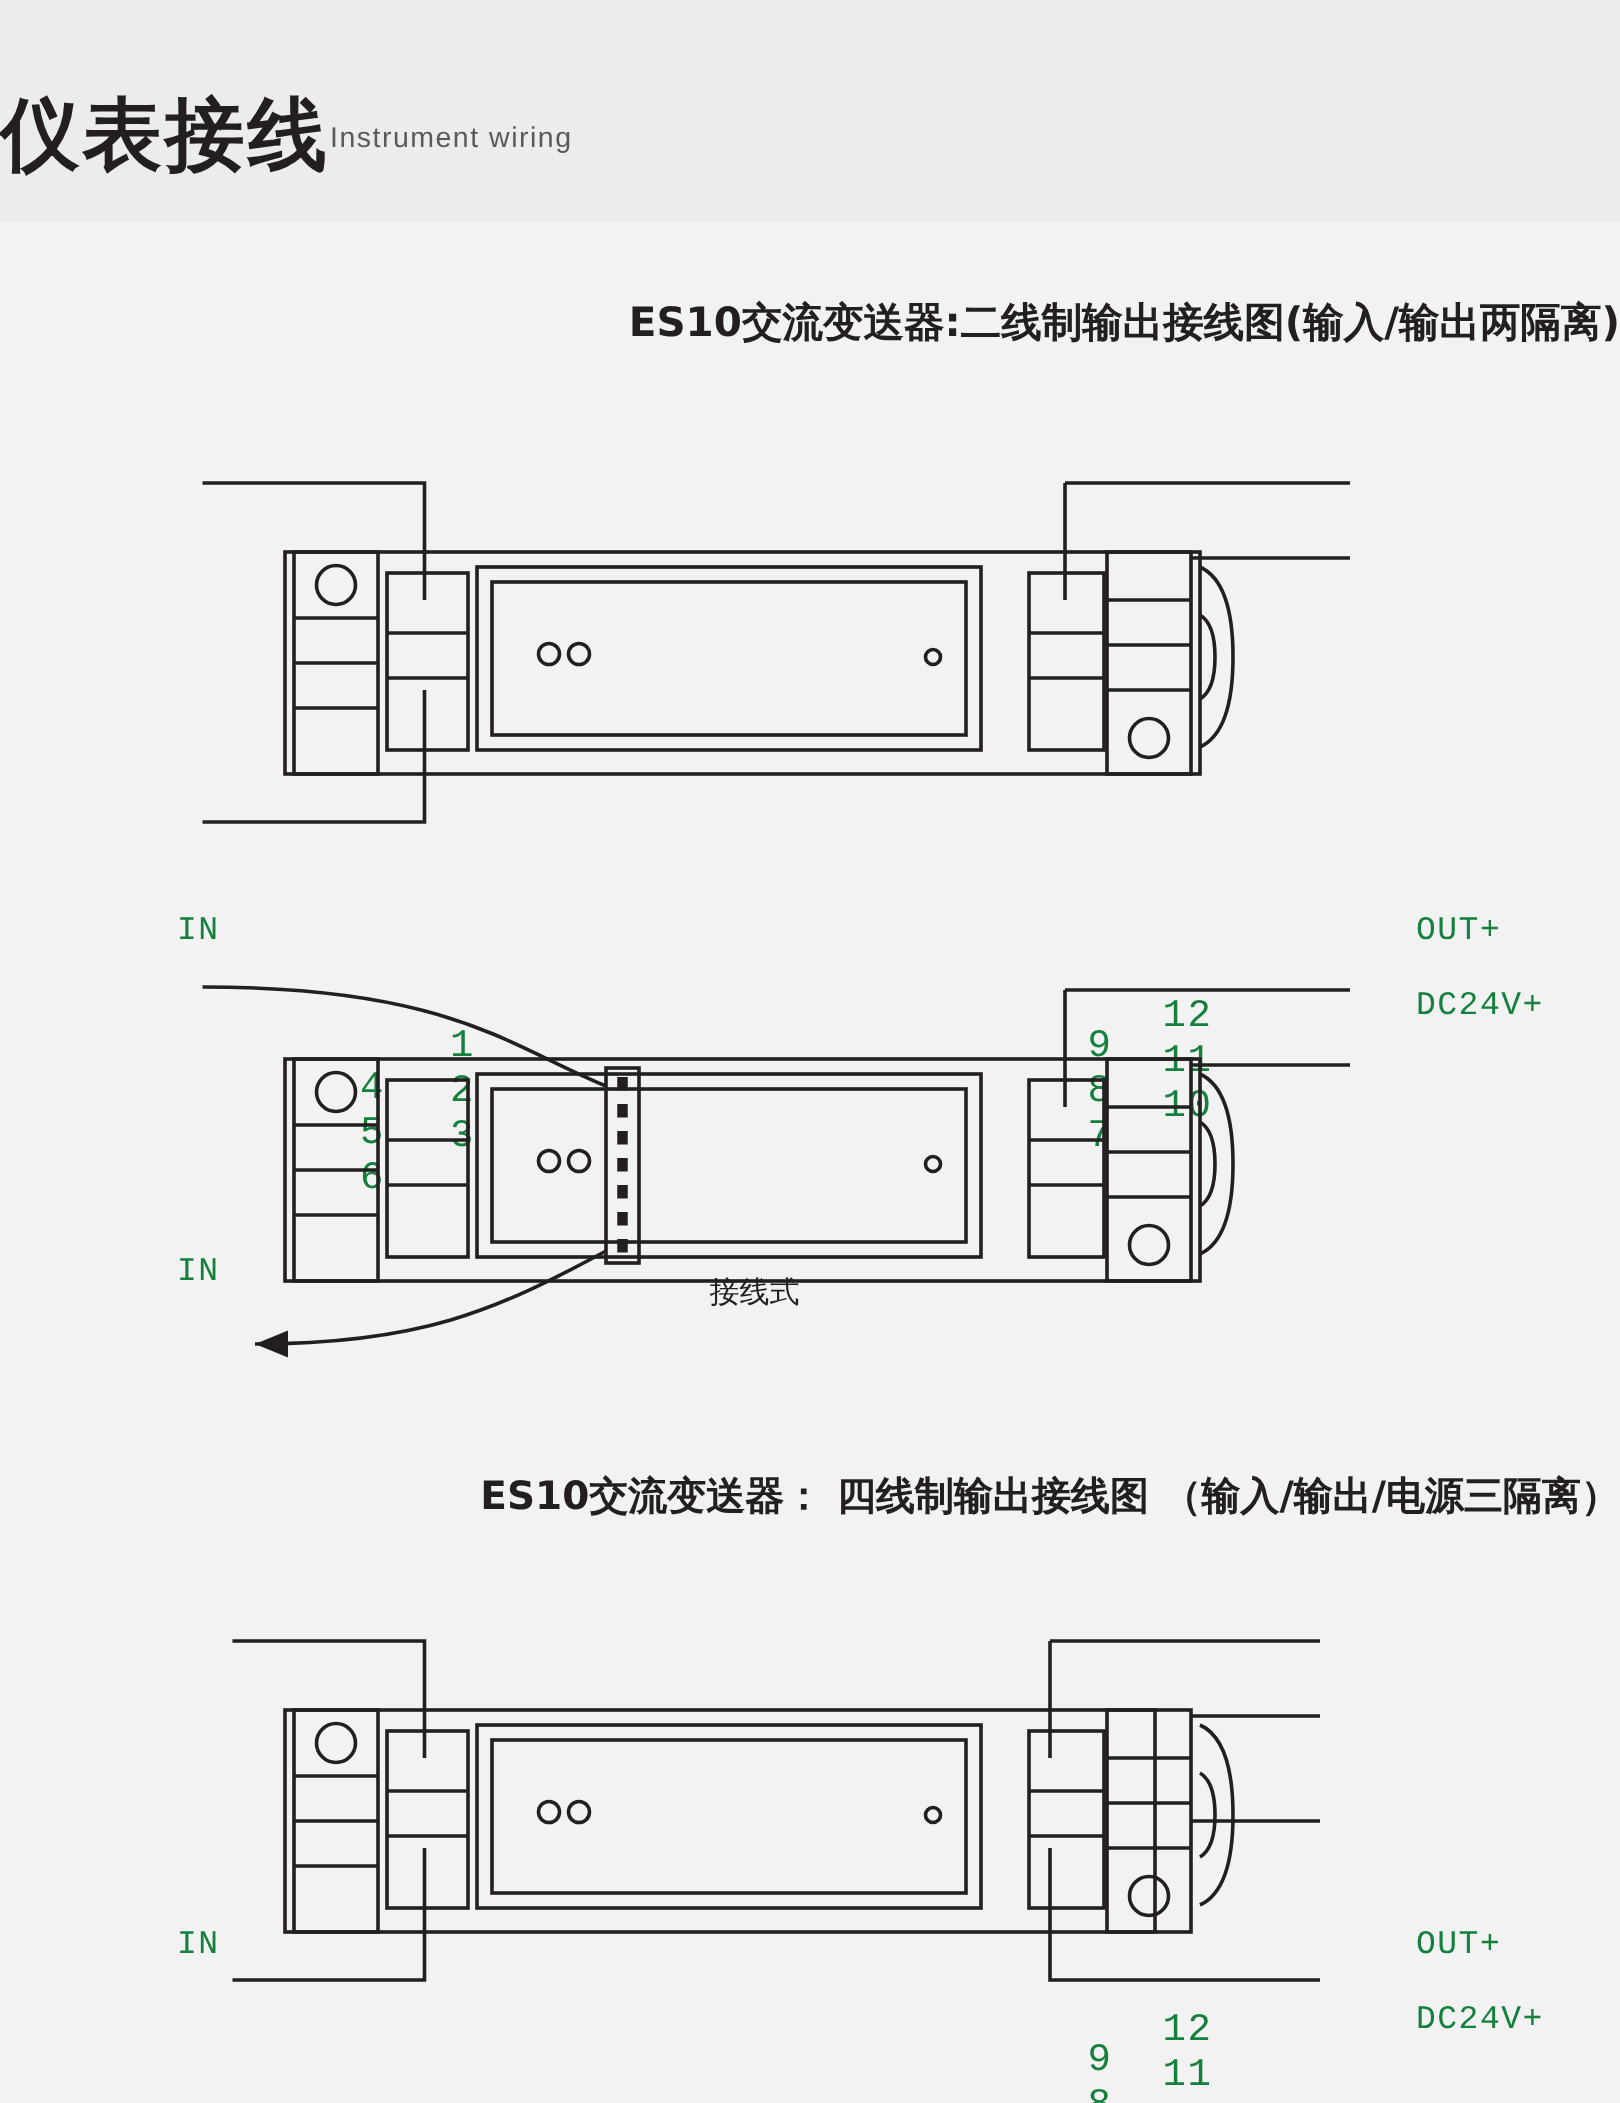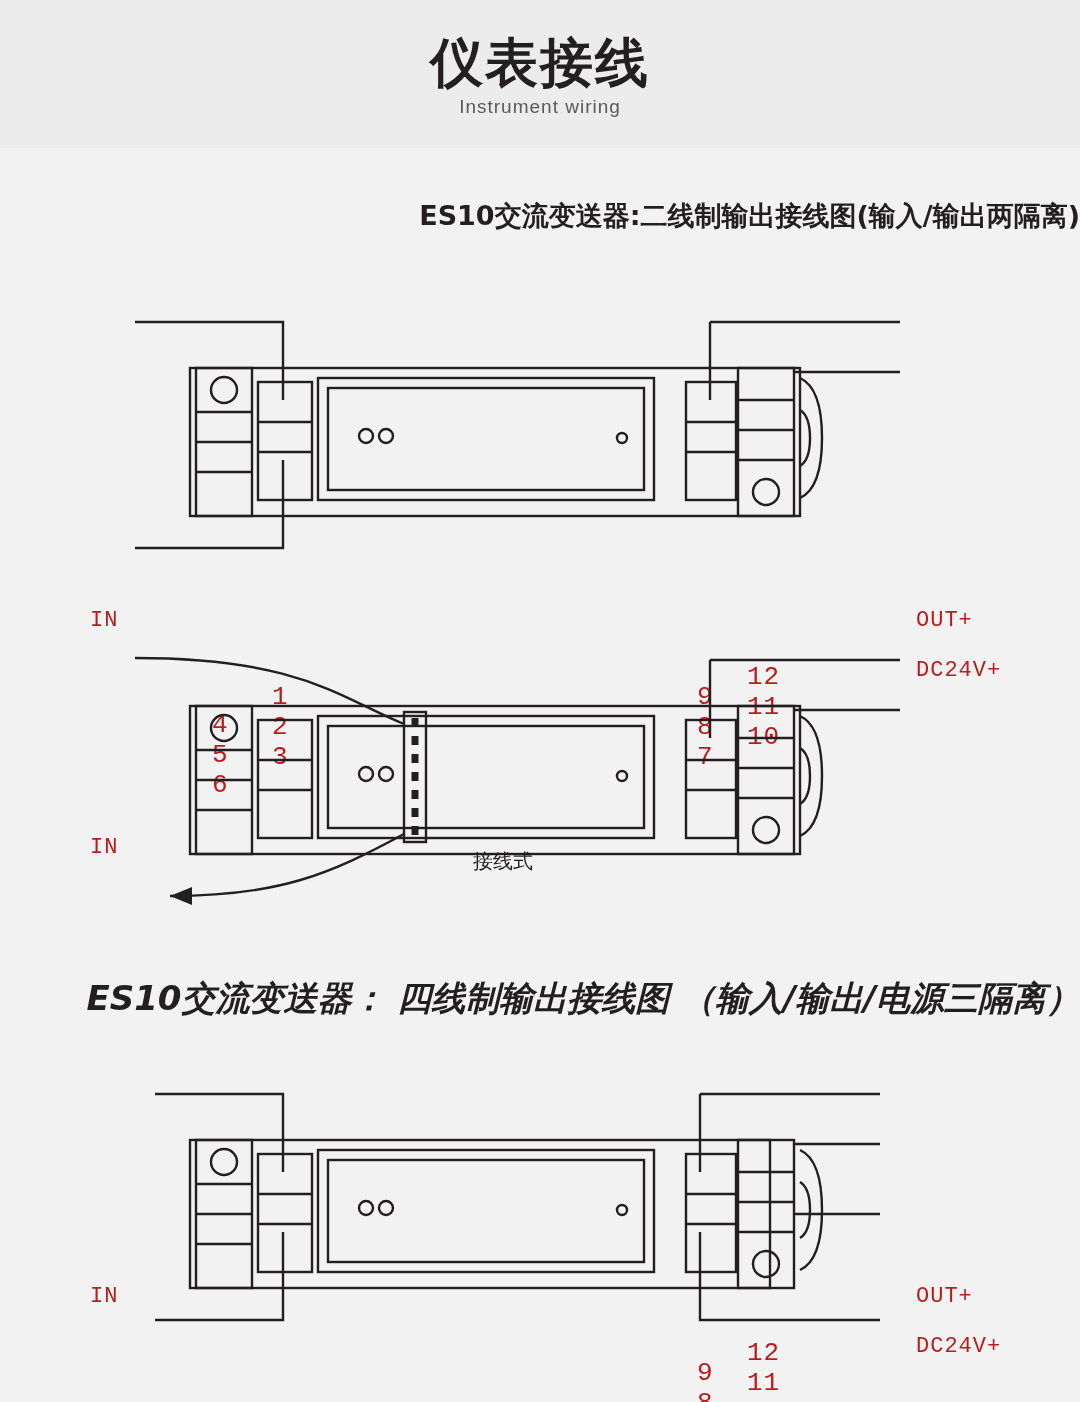--- a/index.html
+++ b/index.html
@@ -7,50 +7,50 @@
     width:1080px;height:1402px;
     background:#f2f2f2;
     font-family:"Liberation Sans","DejaVu Sans",sans-serif;
     color:#231f20;
     position:relative;
     overflow:hidden;
   }
   .header{
     width:1080px;height:148px;
     background:#ececec;
-    display:flex;flex-direction:column;align-items:center;justify-content:flex-start;
+    display:flex;flex-direction:row;align-items:center;justify-content:flex-start;
     padding-top:34px;box-sizing:border-box;
   }
   .header h1{
     margin:0;font-size:53px;font-weight:bold;letter-spacing:2px;
     font-family:"DejaVu Sans","Liberation Sans",sans-serif;
     color:#231f20;line-height:1.1;
   }
   .header .sub{
     margin-top:4px;font-size:19px;color:#5a5a5a;letter-spacing:1px;
   }
   .section-title{
     text-align:right;font-weight:bold;color:#231f20;
     font-family:"DejaVu Sans","Liberation Sans",sans-serif;
   }
   #title1{
     position:absolute;left:0;top:196px;width:1080px;font-size:27px;line-height:40px;
   }
   #title2{
-    position:absolute;left:0;top:978px;width:1080px;font-size:34px;line-height:40px;font-style:italic;
+    position:absolute;left:0;top:978px;width:1080px;font-size:26px;line-height:40px;
   }
   .diagram{position:absolute;left:0;width:1080px;}
   .cap{
     position:absolute;font-size:20px;color:#231f20;font-weight:500;
     font-family:"DejaVu Sans","Liberation Sans",sans-serif;
   }
   .lbl{
-    position:absolute;font-size:22px;color:#b91c1c;
+    position:absolute;font-size:22px;color:#15803d;
     font-family:"Liberation Mono","DejaVu Sans Mono",monospace;
-    letter-spacing:1px;white-space:nowrap;
+    letter-spacing:1px;white-space:nowrap;margin-left:28px;
   }
   svg{display:block;}
 </style>
 </head>
 <body>
 
 <div class="header">
   <h1>仪表接线</h1>
   <div class="sub">Instrument wiring</div>
 </div>

